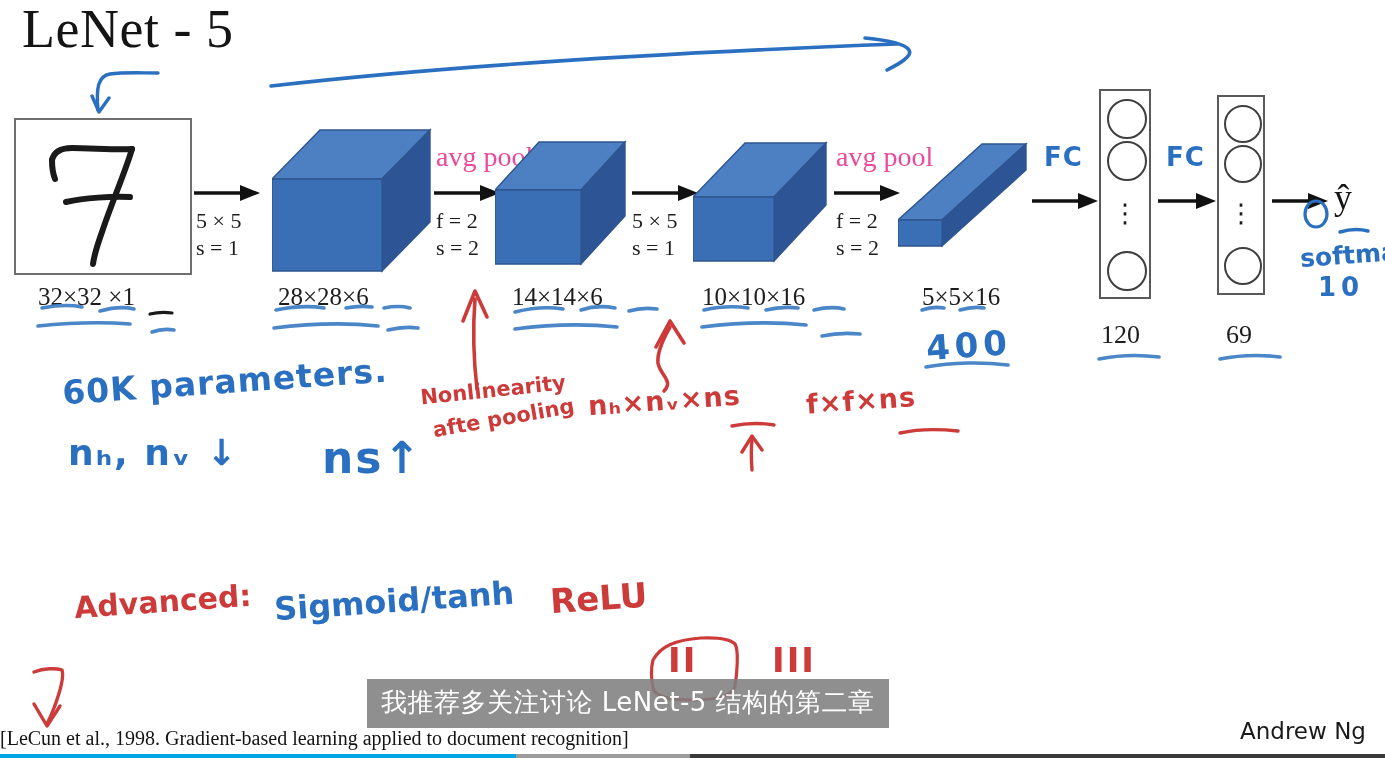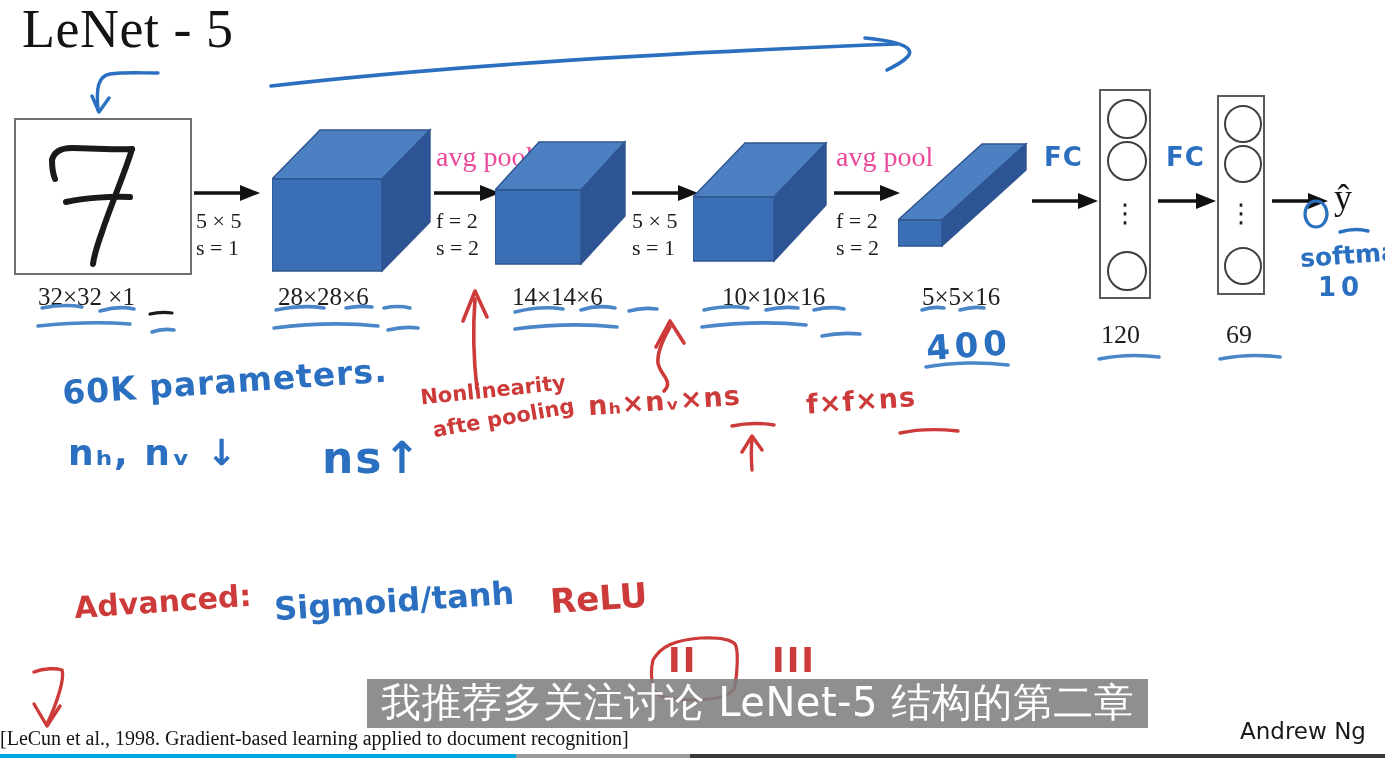--- a/index.html
+++ b/index.html
@@ -60,21 +60,21 @@
     font-weight:600;
   }
   .hw-blue{color:#2a6fc0;}
   .hw-red{color:#cc3b39;}
   
   #subtitle{
     left:367px;top:679px;
     background:rgba(128,128,128,0.88);
     color:#ffffff;
     font-family:"DejaVu Sans", sans-serif;
-    font-size:40px;line-height:40px;
+    font-size:26px;line-height:40px;
     padding:3px 14px 6px 14px;
     white-space:nowrap;
     letter-spacing:0.5px;
     text-align:center;
   }
   
   #citation{
     left:0px;top:727px;
     font-family:"Liberation Serif", serif;
     font-size:20px;color:#141414;white-space:nowrap;
@@ -180,21 +180,21 @@
     <path d="M48 3 L68 11 L48 19 Z" fill="#111"></path>
   </svg>
   <div class="abs plabel" style="left:632px;top:208px;">5 × 5</div>
   <div class="abs plabel" style="left:632px;top:235px;">s = 1</div>
 
   <svg class="abs" style="left:693px;top:139px;" width="135" height="126">
     <polygon points="0,58 52,4 133,4 81,58" fill="#4d80c2" stroke="#2f558f" stroke-width="1.4"></polygon>
     <polygon points="81,58 133,4 133,66 81,122" fill="#2d5596" stroke="#2f558f" stroke-width="1.4"></polygon>
     <polygon points="0,58 81,58 81,122 0,122" fill="#3b6fb5" stroke="#2f558f" stroke-width="1.4"></polygon>
   </svg>
-  <div class="abs dim" style="left:702px;top:283px;margin-left:20px;">10×10×16</div>
+  <div class="abs dim" style="left:702px;top:283px;">10×10×16</div>
   <svg class="abs" style="left:694px;top:296px;" width="220" height="52">
     <path d="M10 14 C28 10 42 10 54 12" fill="none" stroke="#4a86c8" stroke-width="3.6" stroke-linecap="round"></path>
     <path d="#" fill="none"></path>
     <path d="M72 14 C84 11 96 11 104 12" fill="none" stroke="#4a86c8" stroke-width="3.6" stroke-linecap="round"></path>
     <path d="M120 14 C132 11 142 11 150 13" fill="none" stroke="#4a86c8" stroke-width="3.6" stroke-linecap="round"></path>
     <path d="M8 31 C48 26 84 26 112 29" fill="none" stroke="#4a86c8" stroke-width="3.6" stroke-linecap="round"></path>
     <path d="M128 40 C142 37 156 37 166 38" fill="none" stroke="#4a86c8" stroke-width="3.6" stroke-linecap="round"></path>
   </svg>
 
   <div class="abs poolttl" style="left:836px;top:141px;">avg pool</div>

